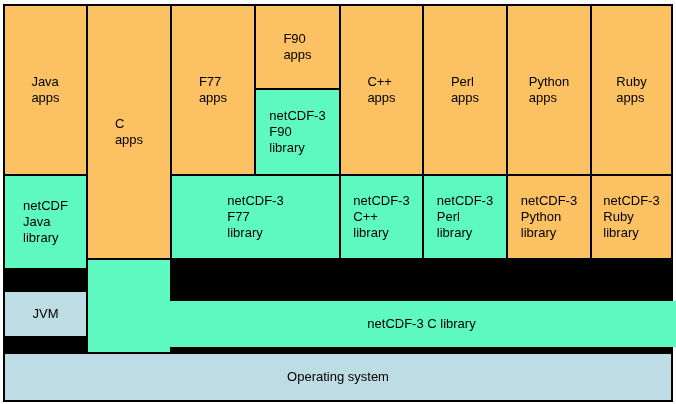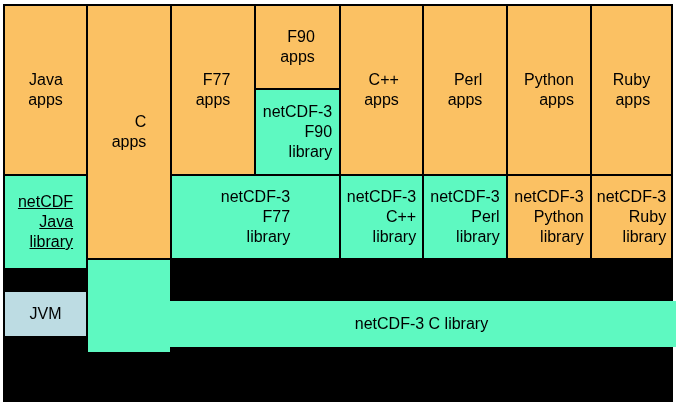--- a/index.html
+++ b/index.html
@@ -18,38 +18,38 @@
     top: 4px;
     width: 670px;
     height: 398px;
     background: #000000;
   }
   .cell {
     position: absolute;
     display: flex;
     align-items: center;
     justify-content: center;
-    text-align: right;
+    text-align: left;
     white-space: pre-line;
-    font-size: 16px;
+    font-size: 13px;
     line-height: 1.25;
     color: #000000;
   }
 
   
   .b-java-apps   { left: 2px;   top: 2px;   width: 81px;  height: 168px; }
   .b-c-apps      { left: 85px;  top: 2px;   width: 82px;  height: 252px; }
   .b-f77-apps    { left: 169px; top: 2px;   width: 82px;  height: 168px; }
   .b-f90-apps    { left: 253px; top: 2px;   width: 83px;  height: 82px;  }
   .b-f90-lib     { left: 253px; top: 86px;  width: 83px;  height: 84px;  }
   .b-cpp-apps    { left: 338px; top: 2px;   width: 81px;  height: 168px; }
   .b-perl-apps   { left: 421px; top: 2px;   width: 82px;  height: 168px; }
   .b-python-apps { left: 505px; top: 2px;   width: 82px;  height: 168px; }
   .b-ruby-apps   { left: 589px; top: 2px;   width: 79px;  height: 168px; }
-  .b-java-lib    { left: 2px;   top: 172px; width: 81px;  height: 92px; text-decoration: underline; }
+  .b-java-lib    { left: 2px;   top: 172px; width: 81px;  height: 92px; }
   .b-f77-lib     { left: 169px; top: 172px; width: 167px; height: 82px;  }
   .b-cpp-lib     { left: 338px; top: 172px; width: 81px;  height: 82px;  }
   .b-perl-lib    { left: 421px; top: 172px; width: 82px;  height: 82px;  }
   .b-python-lib  { left: 505px; top: 172px; width: 82px;  height: 82px;  }
   .b-ruby-lib    { left: 589px; top: 172px; width: 79px;  height: 82px;  }
   .b-c-lib-ext   { left: 85px;  top: 256px; width: 82px;  height: 92px;  }
   .b-c-lib       { left: 85px;  top: 256px; width: 667px; height: 46px; margin-top: 41px;  }
   .b-jvm         { left: 2px;   top: 288px; width: 81px;  height: 44px;  }
   .b-posix       { left: 169px; top: 304px; width: 499px; height: 44px;  }
   .b-os          { left: 2px;   top: 350px; width: 666px; height: 46px;  }
@@ -96,15 +96,16 @@
 Python
 library</div>
     <div class="cell b-ruby-lib" style="background: rgb(251, 193, 99);">netCDF-3
 Ruby
 library</div>
 
     <div class="cell b-c-lib-ext" style="background: rgb(94, 249, 193);"></div>
     <div class="cell b-c-lib" style="background: rgb(94, 249, 193);">netCDF-3 C library</div>
 
     <div class="cell b-jvm" style="background: rgb(189, 220, 227);">JVM</div>
+    <div class="cell b-os" style="background: rgb(189, 220, 227);">Operating system</div>
 
   </div>
 </div>
 
 </body></html>

